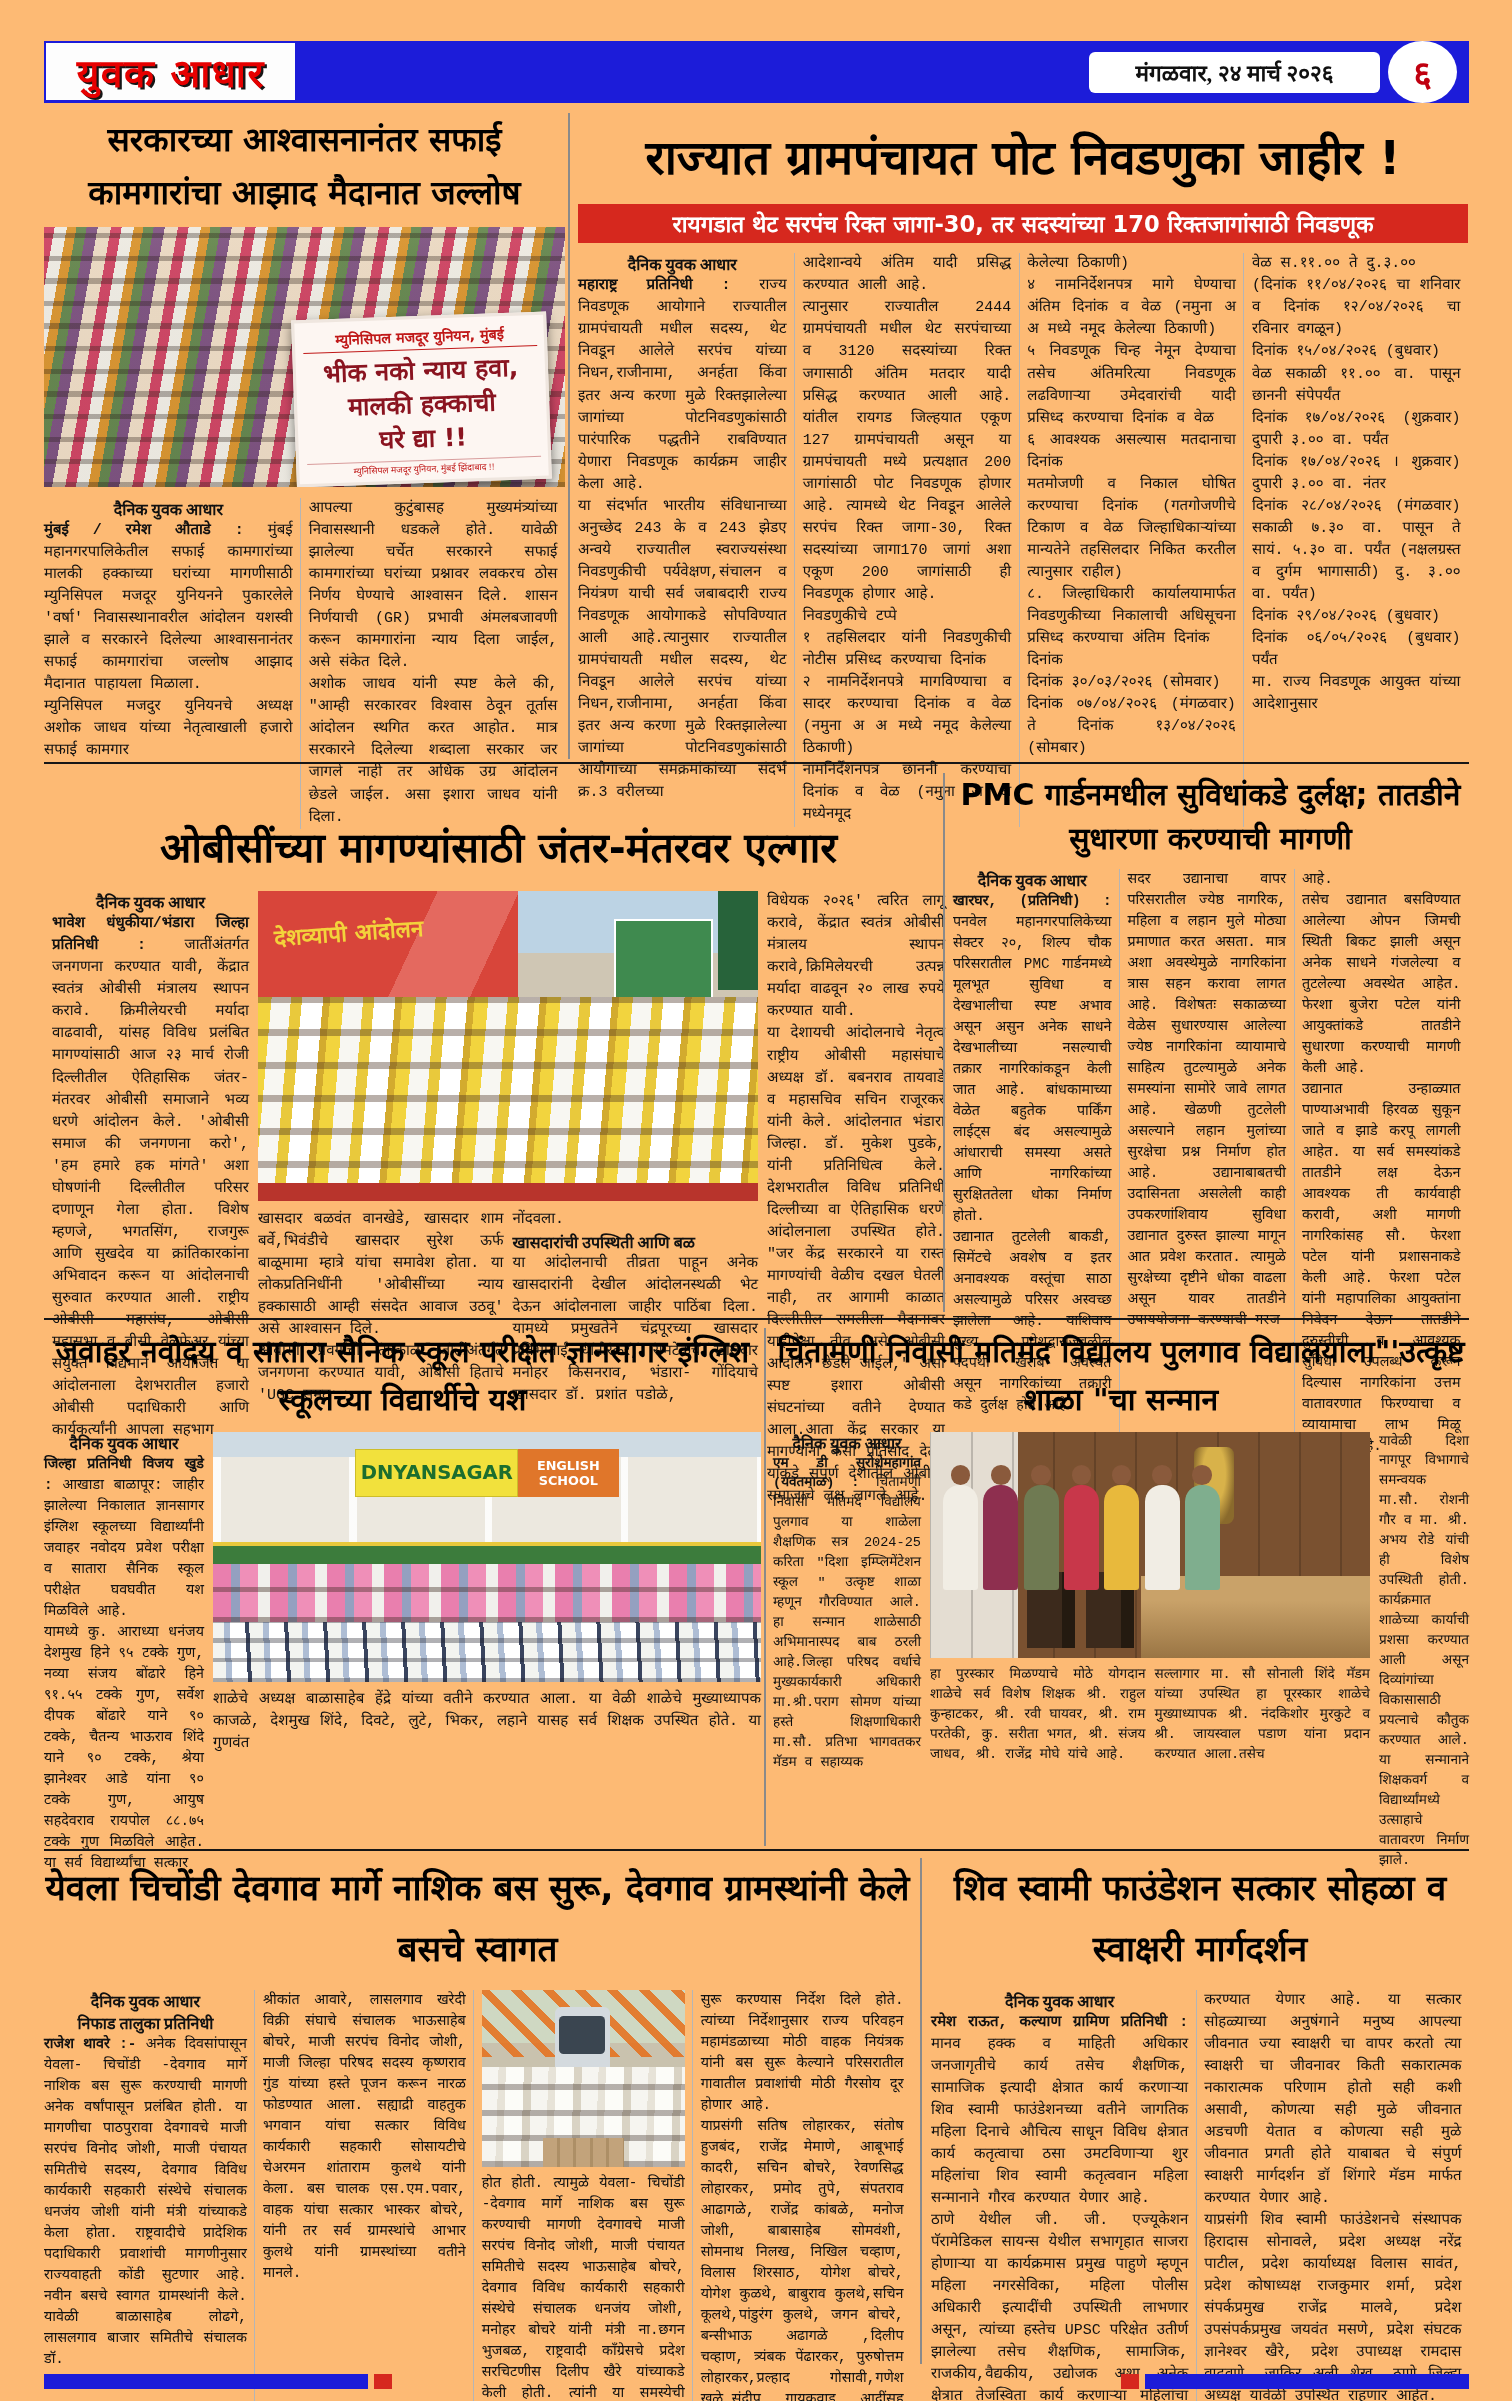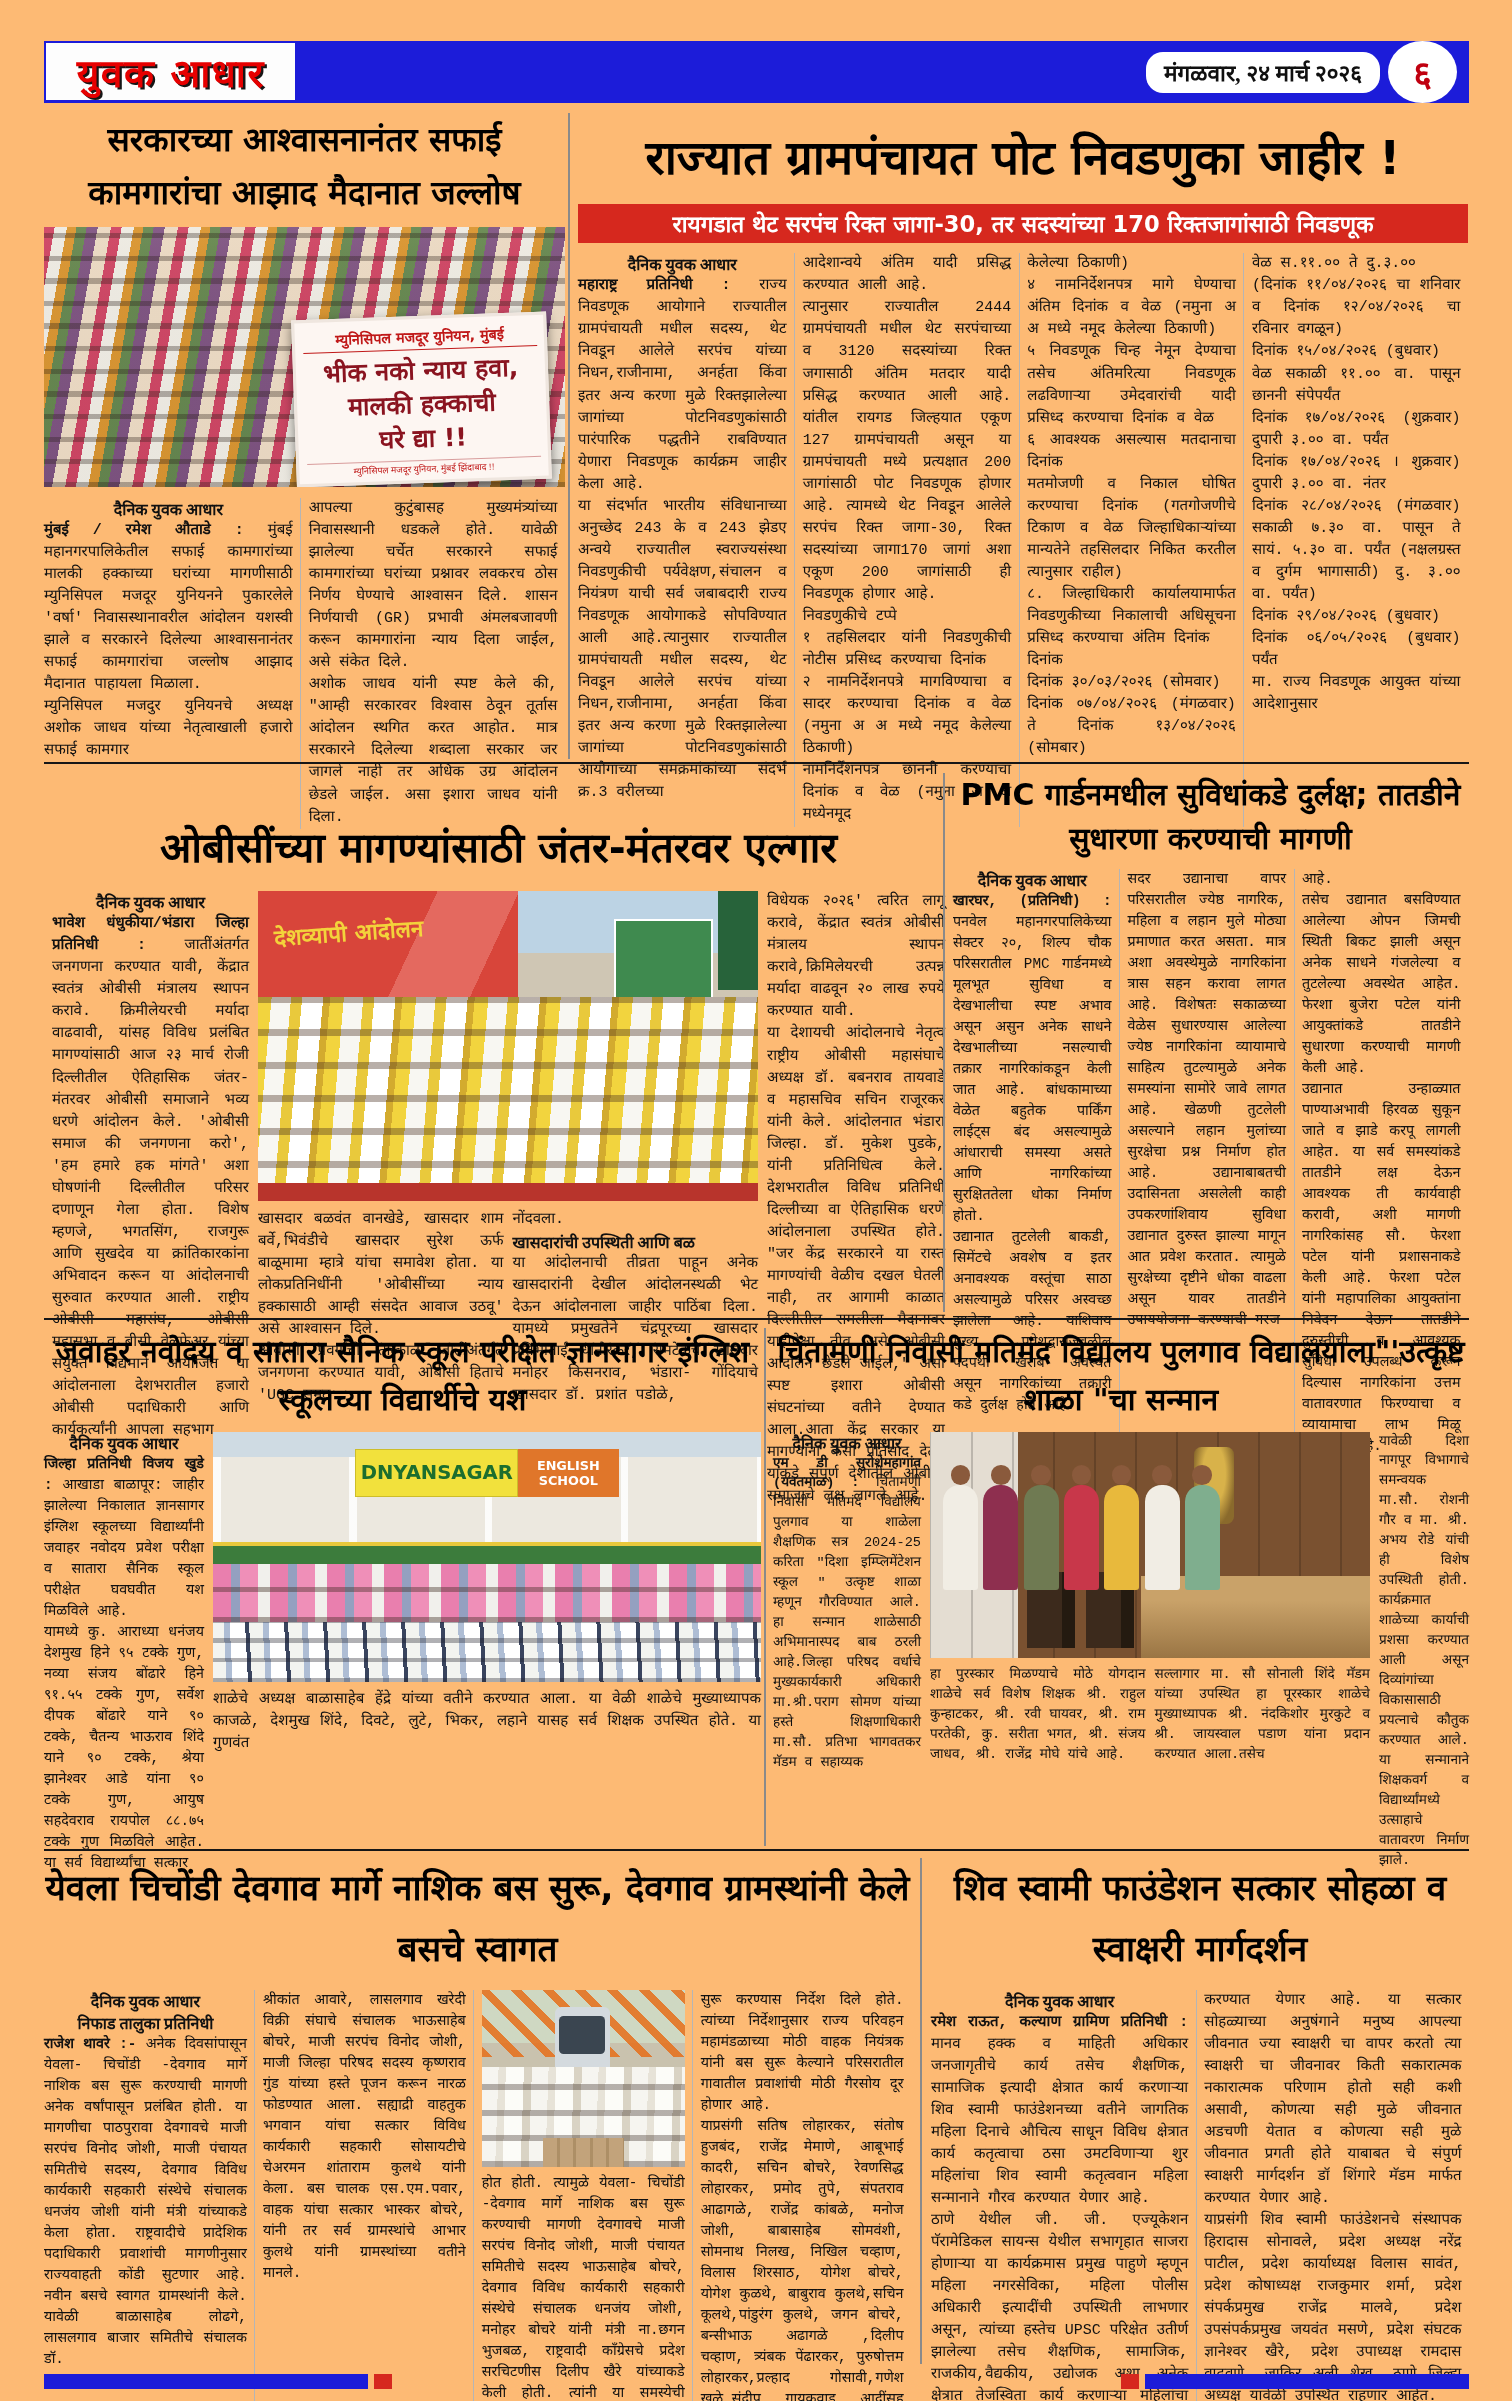--- a/index.html
+++ b/index.html
@@ -4,22 +4,22 @@
 <style>
   html,body{margin:0;padding:0;background:#e9e9e9;}
   #page{position:relative;width:1512px;height:2401px;background:#fdba74;margin:0 auto;
         font-family:"Liberation Serif",serif;color:#111;overflow:hidden;padding-left:20px;}
   
   .masthead{position:absolute;left:44px;top:41px;width:1425px;height:62px;background:#1c1cd9;}
   .logo-box{position:absolute;left:2.3px;top:2.3px;width:249px;height:57px;background:#fdfdfd;
             display:flex;align-items:center;justify-content:center;}
   .logo-text{font-family:"DejaVu Sans",sans-serif;font-weight:bold;font-size:39px;color:#e60000;
              text-shadow:2.3px 2.3px 0 #161616;letter-spacing:1.5px;}
-  .date-box{position:absolute;right:89px;top:10.5px;width:234px;height:41px;background:#ffffff;
-            border-radius:17px;display:flex;align-items:center;justify-content:center;
+  .date-box{position:absolute;right:89px;top:10.5px;width:291px;height:41px;background:#ffffff;
+            border-radius:6px;display:flex;align-items:center;justify-content:center;
             font-weight:bold;font-size:22.6px;color:#101010;}
   .page-oval{position:absolute;right:12px;top:0px;width:69px;height:62px;background:#ffffff;
              border-radius:50%;display:flex;align-items:center;justify-content:center;
              color:#c00010;font-weight:bold;font-size:35px;}
   
   .hl{font-family:"DejaVu Sans",sans-serif;font-weight:bold;color:#000;text-align:center;}
   .redbar{background:#d6281e;color:#fff;font-family:"DejaVu Sans",sans-serif;font-weight:bold;
           display:flex;align-items:center;justify-content:center;}
   .cols{display:flex;align-items:stretch;}
   .col{flex:1;padding:0 7.5px;border-left:0.8px solid #b5b5b5;min-width:0;}

